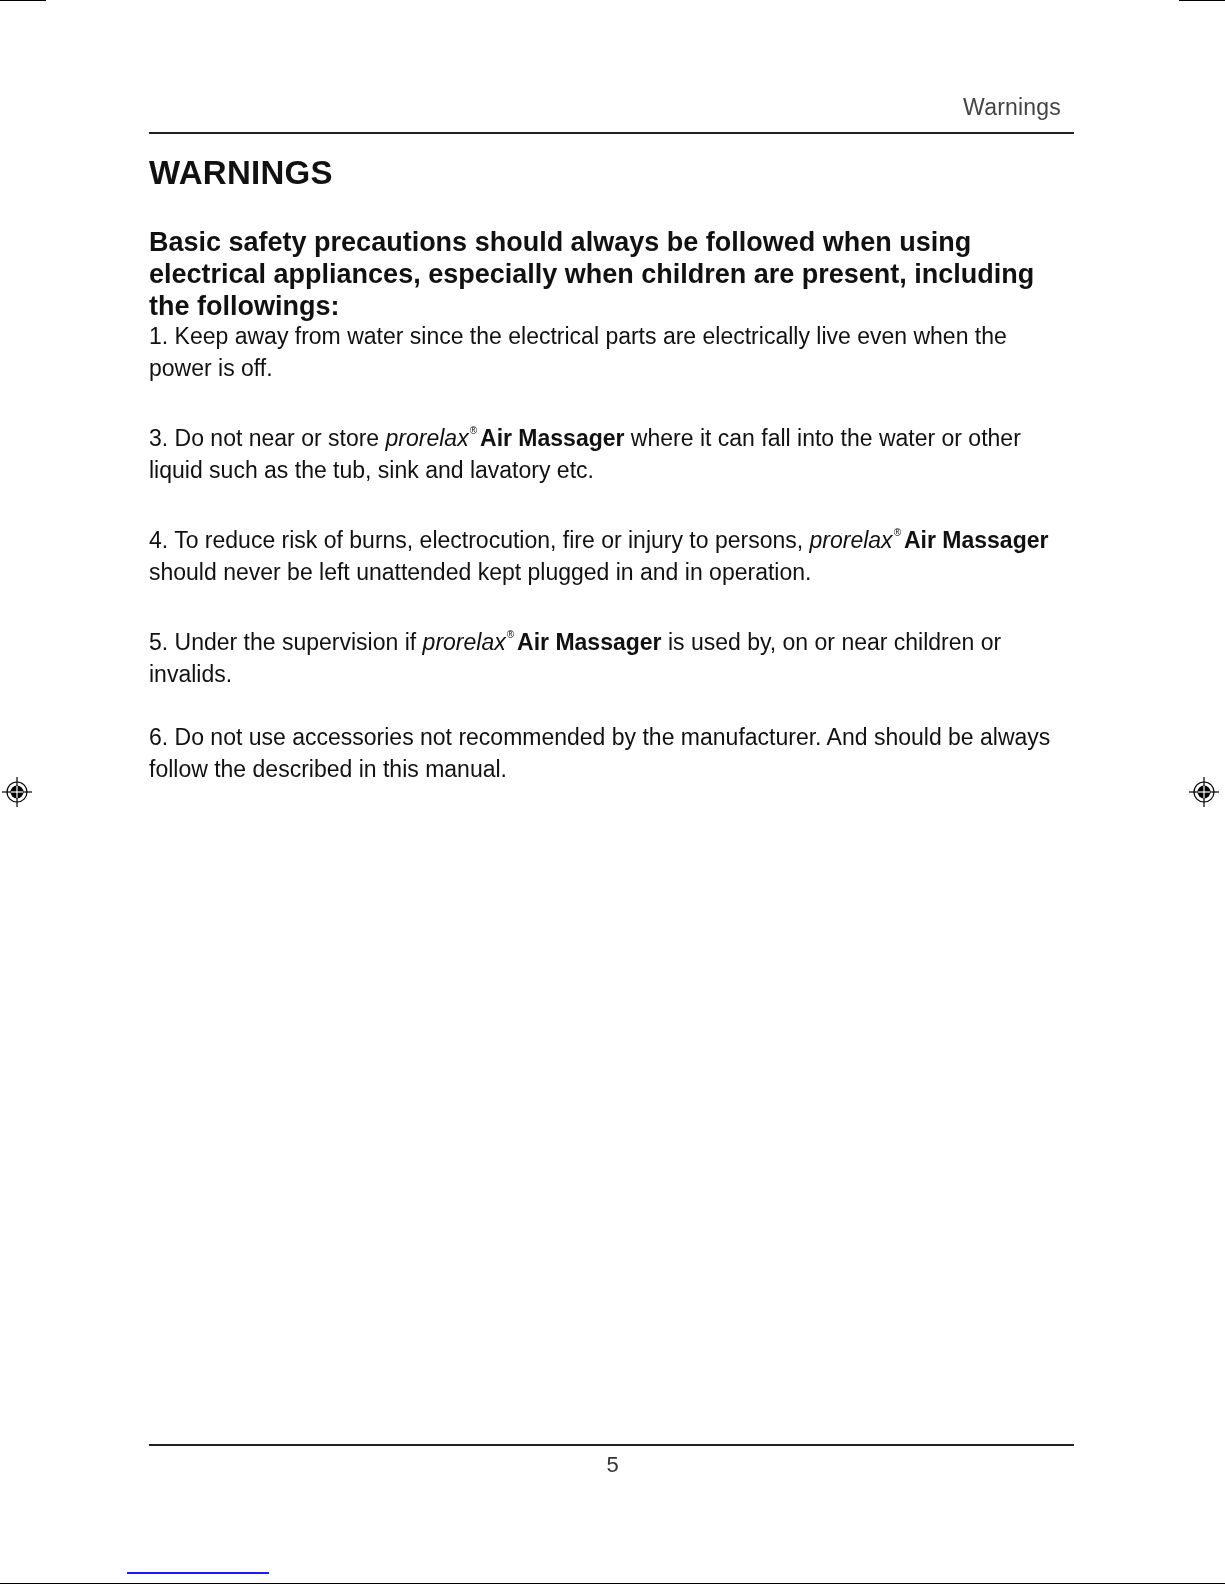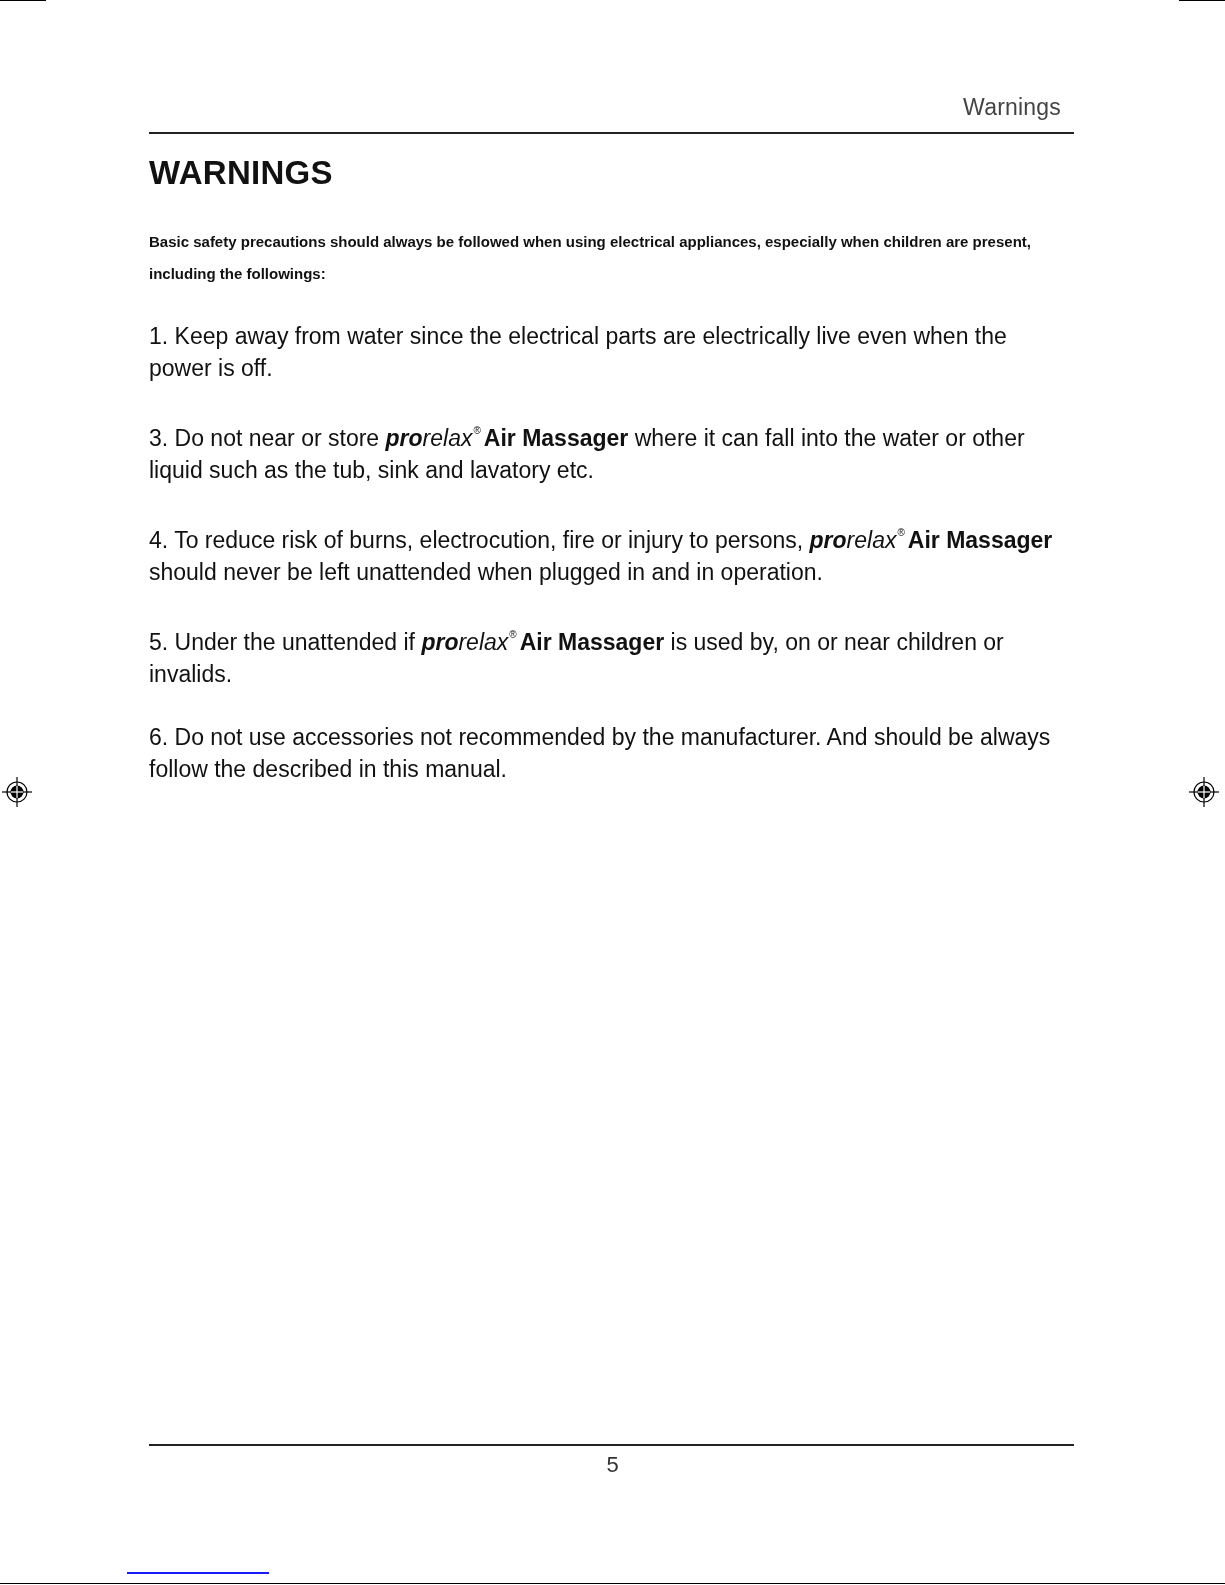--- a/index.html
+++ b/index.html
@@ -13,26 +13,26 @@
     .header-label {
       position: absolute; right: 164px; top: 94px; font-size: 23px; color: #444;
       font-weight: 300; letter-spacing: 0.2px;
     }
     .rule { position: absolute; left: 149px; width: 925px; height: 2px; background: #222; }
     .title {
       position: absolute; left: 149px; top: 154px; font-size: 33px; font-weight: bold;
       letter-spacing: 0.3px; margin: 0;
     }
     .intro {
-      position: absolute; left: 149px; top: 226px; width: 930px; font-size: 15px;
+      position: absolute; left: 149px; top: 226px; width: 930px; font-size: 27px;
       font-weight: bold; line-height: 32px; margin: 0;
     }
     .items { position: absolute; left: 149px; top: 320px; width: 930px; }
     .item { font-size: 23px; line-height: 32px; margin: 0 8px 31px 0; }
-    .brand-pro { font-weight: bold; font-style: italic; }
+    .brand-pro { font-weight: normal; font-style: italic; }
     .brand-relax { font-style: italic; font-weight: normal; }
     .reg-mark { font-size: 10px; vertical-align: 12px; margin-left: 1px; margin-right: 3px; }
     .bold { font-weight: bold; }
     .page-num {
       position: absolute; left: 0; width: 1225px; top: 1452px; text-align: center;
       font-size: 22px; color: #333;
     }
     .blue-line { position: absolute; left: 127px; top: 1572px; width: 142px; height: 2px; background: #1a1aff; }
   </style>
 </head>
@@ -69,25 +69,25 @@
   <p class="item">
     <span>1.</span>
     <span>Keep away from water since the electrical parts are electrically live even when the power is off.</span>
   </p>
   <p class="item">
     <span>3.</span>
     <span>Do not near or store </span><span><span class="brand-pro">pro</span><span class="brand-relax">relax</span><span class="reg-mark">®</span><span class="bold">Air Massager</span></span><span> where it can fall into the water or other liquid such as the tub, sink and lavatory etc.</span>
   </p>
   <p class="item">
     <span>4.</span>
-    <span>To reduce risk of burns, electrocution, fire or injury to persons, </span><span><span class="brand-pro">pro</span><span class="brand-relax">relax</span><span class="reg-mark">®</span><span class="bold">Air Massager</span></span><span> should never be left unattended when plugged in and in operation.</span>
+    <span>To reduce risk of burns, electrocution, fire or injury to persons, </span><span><span class="brand-pro">pro</span><span class="brand-relax">relax</span><span class="reg-mark">®</span><span class="bold">Air Massager</span></span><span> should never be left unattended kept plugged in and in operation.</span>
   </p>
   <p class="item">
     <span>5.</span>
-    <span>Under the unattended if </span><span><span class="brand-pro">pro</span><span class="brand-relax">relax</span><span class="reg-mark">®</span><span class="bold">Air Massager</span></span><span> is used by, on or near children or invalids.</span>
+    <span>Under the supervision if </span><span><span class="brand-pro">pro</span><span class="brand-relax">relax</span><span class="reg-mark">®</span><span class="bold">Air Massager</span></span><span> is used by, on or near children or invalids.</span>
   </p>
   <p class="item">
     <span>6.</span>
     <span>Do not use accessories not recommended by the manufacturer. And should be always follow the described in this manual.</span>
   </p>
 </div>
 
 <div class="rule" style="top:1444px;"></div>
 <div class="page-num">5</div>
 <div class="blue-line"></div>

